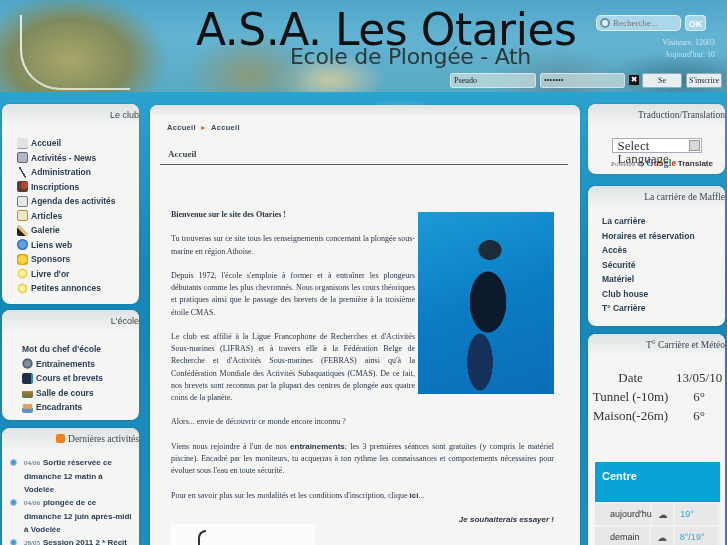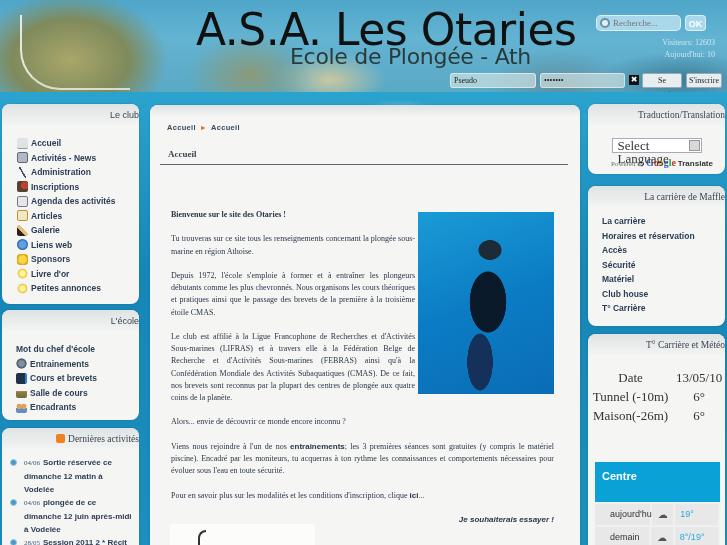--- a/index.html
+++ b/index.html
@@ -267,21 +267,21 @@
       </li>
     <li>
         <span class="ic" style="background:radial-gradient(circle,#fff4a0 30%,#f0c840 55%,transparent 70%)"></span>
         <span>Petites annonces</span>
       </li>
   </ul>
 </div>
 
 <div class="panel" style="left:2px;top:310px;width:137px;height:110px;">
   <div class="ptitle">L'école</div>
-  <ul class="menu" style="padding-left:14px;">
+  <ul class="menu" style="padding-left:20px;">
     <li>
         <span>Mot du chef d'école</span>
       </li>
     <li>
         <span class="ic" style="background:radial-gradient(ellipse,#8090a0 35%,#405060 60%,transparent 70%)"></span>
         <span>Entrainements</span>
       </li>
     <li>
         <span class="ic" style="background:#203048;border-right:2px solid #3080d0"></span>
         <span>Cours et brevets</span>

